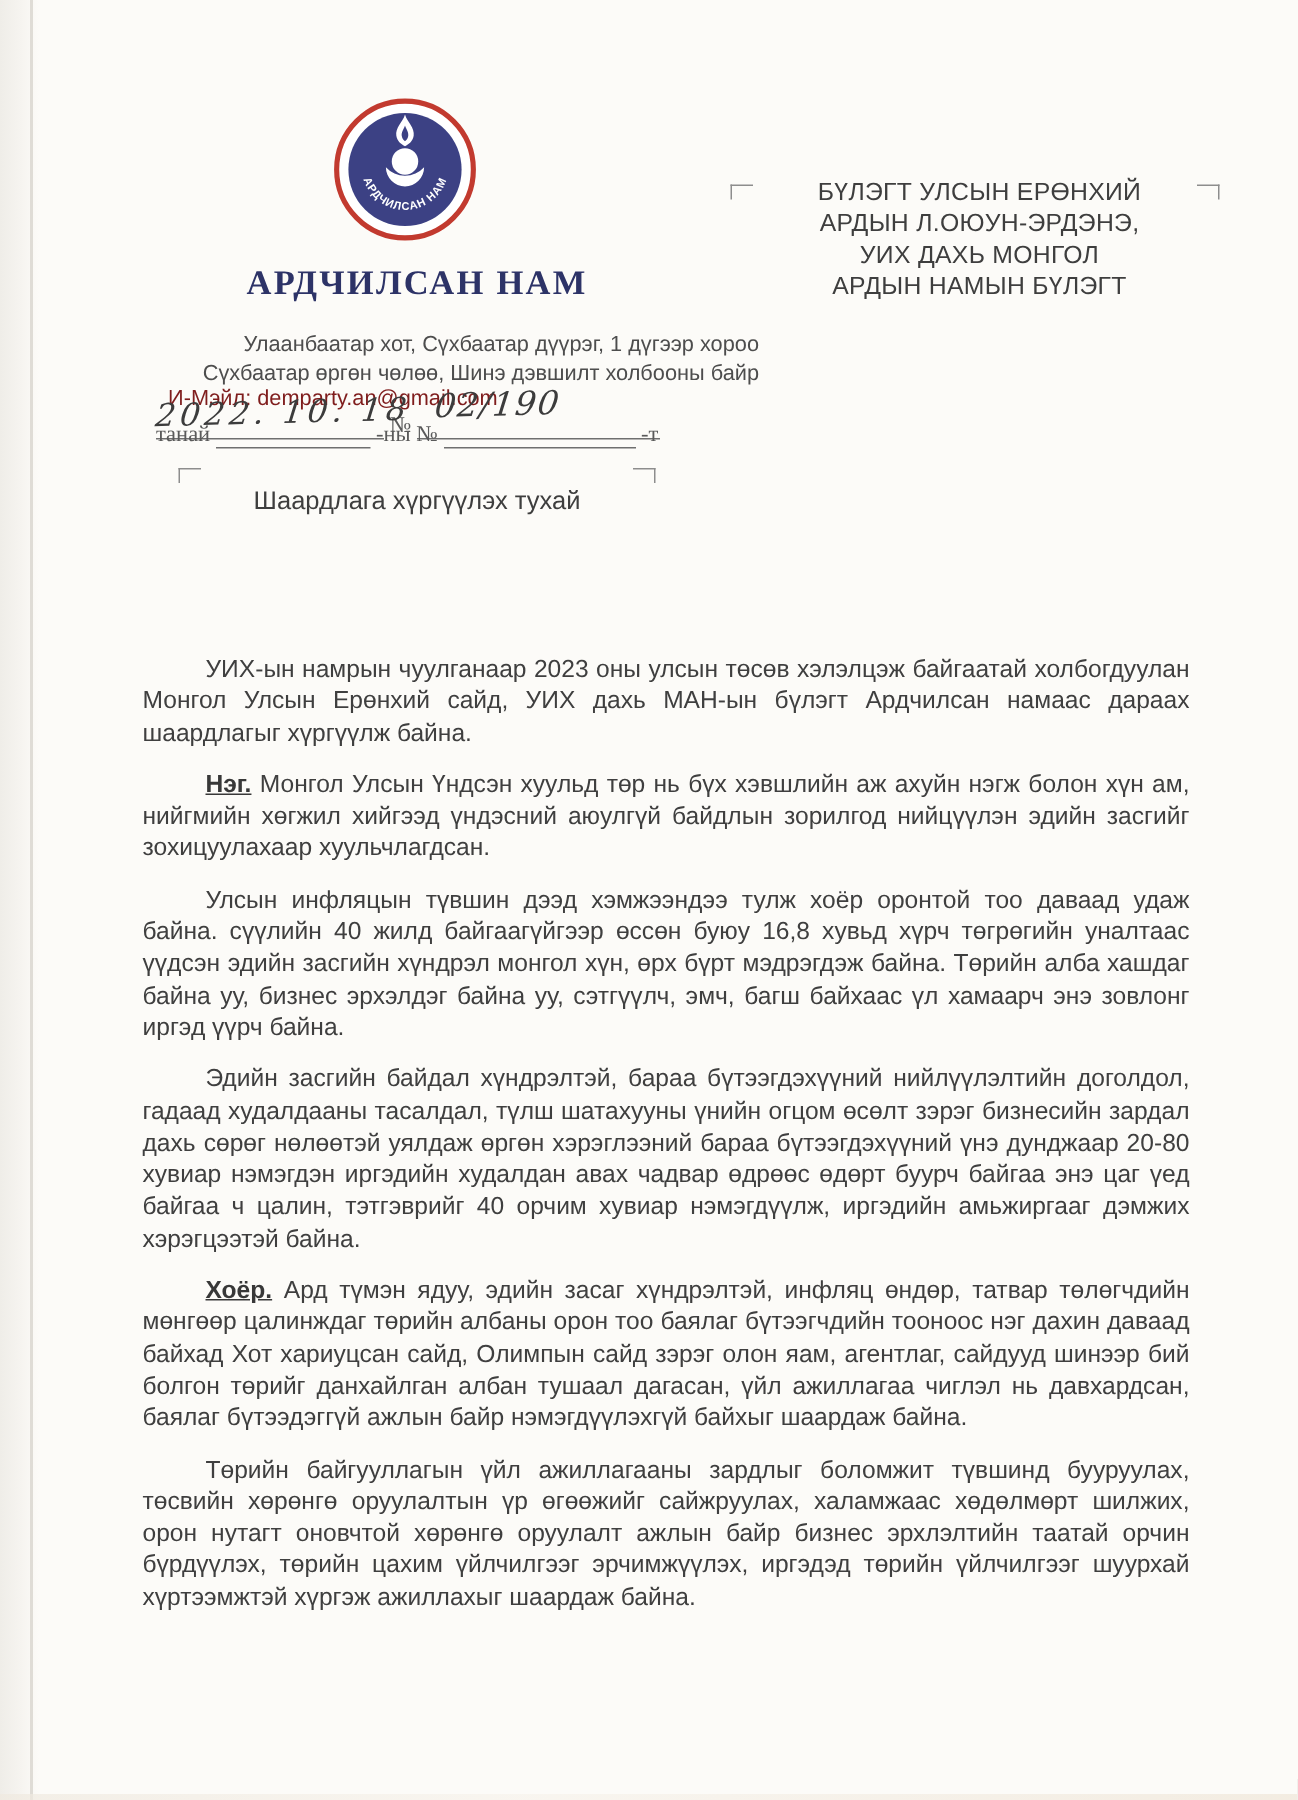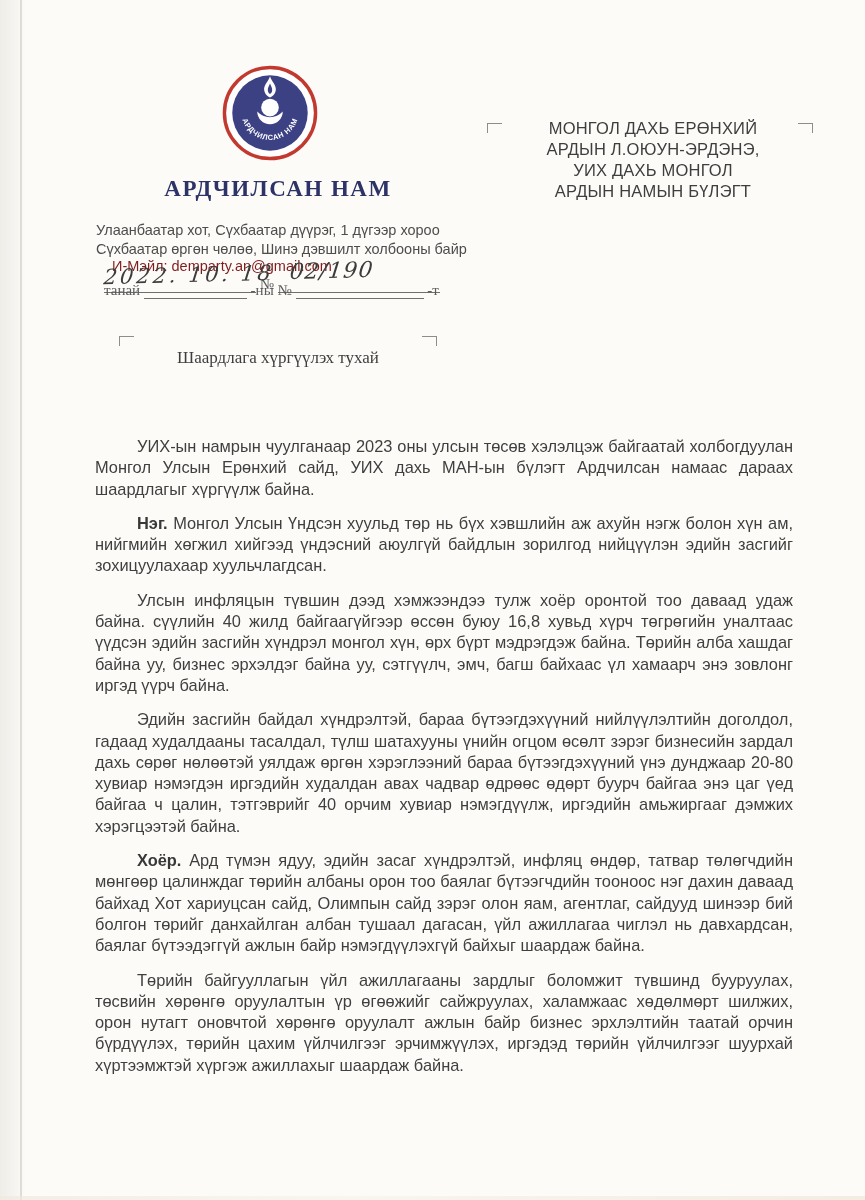--- a/index.html
+++ b/index.html
@@ -31,21 +31,21 @@
   .logo{position:absolute;left:221px;top:64px;width:98px;height:98px;}
   .party-name{
     position:absolute;left:108px;top:176px;width:340px;
     text-align:center;
     font-family:"Liberation Serif", serif;
     font-weight:bold;font-size:23px;letter-spacing:1.5px;
     color:#2d3367;
   }
   .addr{
     position:absolute;left:96px;top:221px;width:410px;
-    text-align:left;
+    text-align:right;
     font-size:14.5px;line-height:19px;color:#4d4d4d;
   }
   .email{
     position:absolute;left:112px;top:258px;
     font-size:14.5px;color:#7f1d1d;
   }
   .form-row{position:absolute;font-family:"Liberation Serif", serif;font-size:15px;color:#5a5a5a;}
   .u{display:inline-block;border-bottom:1.5px solid #6f6f6f;height:16px;vertical-align:bottom;}
   .date-row{left:104px;top:276px;}
   .ref-row{left:104px;top:282px;}
@@ -65,38 +65,38 @@
   .mark.tr{border-top:1.5px solid #8d8d8d;border-right:1.5px solid #8d8d8d;}
 
   .recipient{
     position:absolute;left:497px;top:118px;width:312px;
     text-align:center;
     font-size:16.5px;line-height:21px;color:#3e3e3e;letter-spacing:.2px;
   }
   .recipient .mark.tl{left:-10px;top:5px;}
   .recipient .mark.tr{right:-4px;top:5px;}
 
-  .subject-wrap{position:absolute;left:119px;top:336px;width:318px;font-family:Liberation Serif, serif;}
+  .subject-wrap{position:absolute;left:119px;top:312px;width:318px;}
   .subject-wrap .mark.tl{left:0;top:0;}
   .subject-wrap .mark.tr{right:0;top:0;}
   .subject{
     margin-top:12px;text-align:center;
     font-size:17px;color:#3e3e3e;
   }
 
   .body-text{
     position:absolute;left:95px;top:388px;width:698px;margin-top:48px;
   }
   .body-text p{
     margin:0 0 13px 0;
     font-size:16.4px;line-height:21.3px;
     text-align:justify;text-indent:42px;
     color:#3f3f3f;
   }
-  .body-text p b{font-weight:bold;color:#383838;}
+  .body-text p b{font-weight:bold;color:#383838;text-decoration:underline;}
 </style>
 </head>
 <body>
 
 <div class="page">
 
   <div class="edge-strip"></div>
   <div class="edge-line"></div>
   <div class="bottom-line"></div>
 
@@ -141,21 +141,21 @@
     <span>танай</span>
     <span class="u" style="width:103px"></span>
     <span>-ны №</span>
     <span class="u" style="width:128px"></span>
     <span>-т</span>
   </div>
 
   <div class="recipient">
     <span class="mark tl"></span>
     <span class="mark tr"></span>
-    <div>МОНГОЛ ДАХЬ ЕРӨНХИЙ</div>
+    <div>БҮЛЭГТ УЛСЫН ЕРӨНХИЙ</div>
     <div>АРДЫН Л.ОЮУН-ЭРДЭНЭ,</div>
     <div>УИХ ДАХЬ МОНГОЛ</div>
     <div>АРДЫН НАМЫН БҮЛЭГТ</div>
   </div>
 
   <div class="subject-wrap">
     <span class="mark tl"></span>
     <span class="mark tr"></span>
     <div class="subject">Шаардлага хүргүүлэх тухай</div>
   </div>

